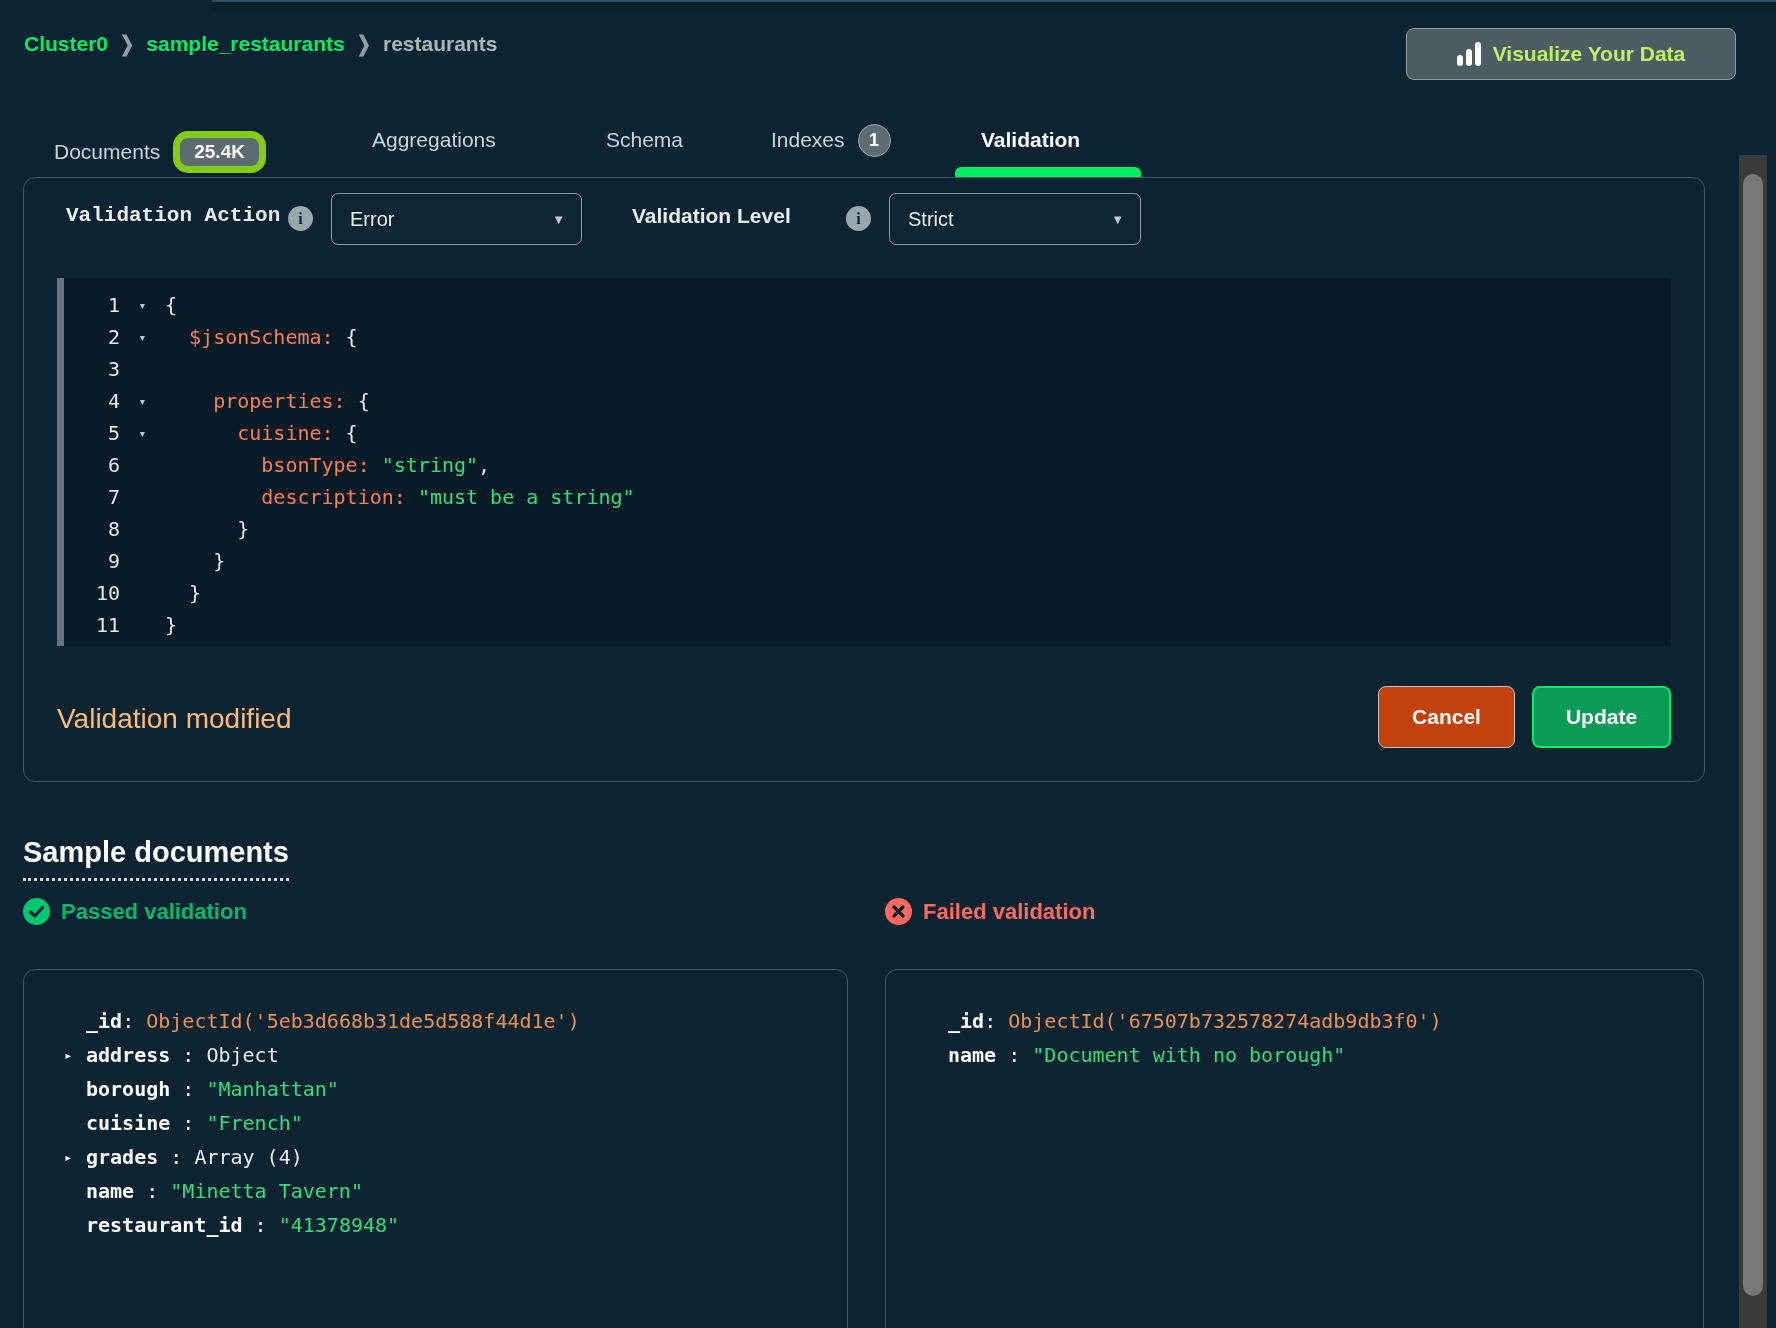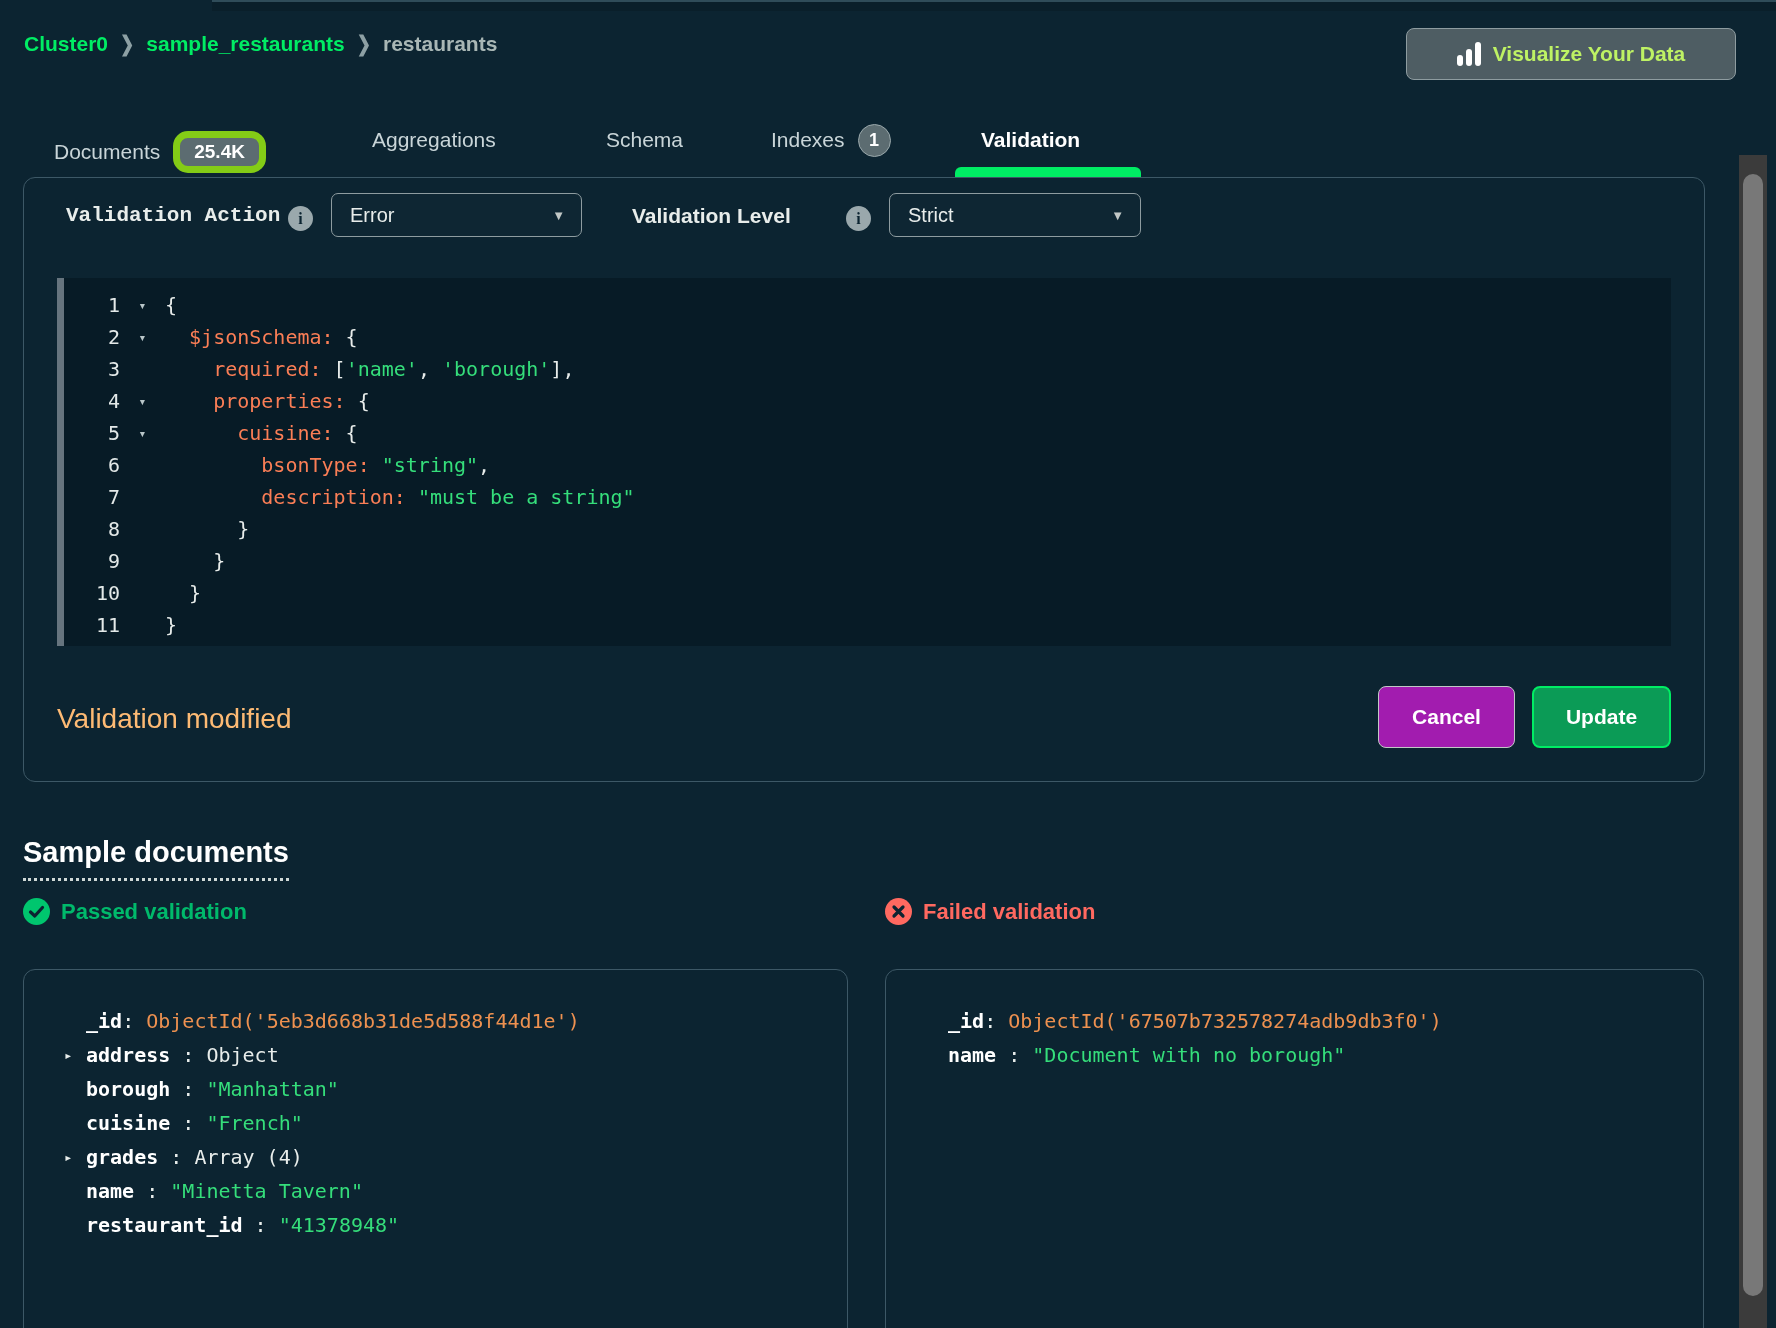--- a/index.html
+++ b/index.html
@@ -40,41 +40,41 @@
     display:flex;align-items:center;justify-content:center;font-size:18px;font-weight:bold;color:#fff;box-sizing:border-box;}
   .tab-underline{left:955px;top:167px;width:186px;height:10px;background:#00ED64;border-radius:6px 6px 0 0;}
 
   
   .vpanel{left:23px;top:177px;width:1682px;height:605px;box-sizing:border-box;
     border:1px solid #3D5866;border-radius:12px;}
   .field-label{font-size:21px;font-weight:bold;color:#E8EDEB;}
   .info-icon{width:25px;height:25px;border-radius:50%;background:#9AA8AC;color:#0C2431;
     display:flex;align-items:center;justify-content:center;font-size:16px;font-weight:bold;
     font-family:"Liberation Serif",serif;cursor:pointer;}
-  .dropdown{box-sizing:border-box;height:44px;background:#0E2633;border:1px solid #8E9CA0;border-radius:7px;
+  .dropdown{box-sizing:border-box;height:52px;background:#0E2633;border:1px solid #8E9CA0;border-radius:7px;
     display:flex;align-items:center;justify-content:space-between;padding:0 16px 0 18px;
     font-size:20px;color:#E8EDEB;cursor:pointer;}
   .dd-caret{font-size:13px;color:#C1C7C6;}
 
   
   .editor{left:57px;top:278px;width:1614px;height:368px;background:#071B26;font-family:"DejaVu Sans Mono",monospace;}
   .editor-bar{left:0;top:0;width:7px;height:368px;background:#66747E;}
   .editor-lines{position:absolute;left:0;top:11px;width:100%;}
   .ln{display:flex;align-items:center;height:32px;font-size:20px;}
   .ln-num{width:56px;margin-left:7px;text-align:right;color:#E3E9E8;flex:none;}
   .ln-fold{width:45px;text-align:center;font-size:13px;color:#B9C6C9;flex:none;cursor:pointer;}
   .ln-code{white-space:pre;}
   .c-w{color:#E8EDEB;}
   .c-k{color:#FA7E56;}
   .c-s{color:#35DE7B;}
 
   .modified-text{left:57px;top:703px;font-size:28px;color:#fdba74;}
   .btn{box-sizing:border-box;border-radius:8px;display:flex;align-items:center;justify-content:center;
     font-size:21px;font-weight:bold;color:#fff;cursor:pointer;}
-  .btn-cancel{left:1378px;top:686px;width:137px;height:62px;background:#a21caf;border:1px solid #C1C7C6;}
+  .btn-cancel{left:1378px;top:686px;width:137px;height:62px;background:#c2410c;border:1px solid #C1C7C6;}
   .btn-update{left:1532px;top:686px;width:139px;height:62px;background:#0B9B56;border:2px solid #00ED64;}
 
   
   .sample-heading{left:23px;top:836px;font-size:29px;font-weight:bold;color:#FFFFFF;
     padding-bottom:9px;border-bottom:3px dotted #CFD8D6;}
   .status-row{display:flex;align-items:center;gap:11px;font-size:22px;font-weight:bold;}
   .status-passed{left:23px;top:898px;color:#00B96B;}
   .status-failed{left:885px;top:898px;color:#FF6960;}
   .status-icon{width:27px;height:27px;flex:none;}
 
@@ -160,21 +160,20 @@
         <span class="ln-code"><span class="c-w">{</span></span>
       </div>
       <div class="ln">
         <span class="ln-num">2</span>
         <span class="ln-fold">▾</span>
         <span class="ln-code"><span class="c-k">  $jsonSchema:</span><span class="c-w"> {</span></span>
       </div>
       <div class="ln">
         <span class="ln-num">3</span>
         <span class="ln-fold"></span>
-        <span class="ln-code"><span class="c-k">    required:</span><span class="c-w"> [</span><span class="c-s">'name'</span><span class="c-w">, </span><span class="c-s">'borough'</span><span class="c-w">],</span></span>
       </div>
       <div class="ln">
         <span class="ln-num">4</span>
         <span class="ln-fold">▾</span>
         <span class="ln-code"><span class="c-k">    properties:</span><span class="c-w"> {</span></span>
       </div>
       <div class="ln">
         <span class="ln-num">5</span>
         <span class="ln-fold">▾</span>
         <span class="ln-code"><span class="c-k">      cuisine:</span><span class="c-w"> {</span></span>

